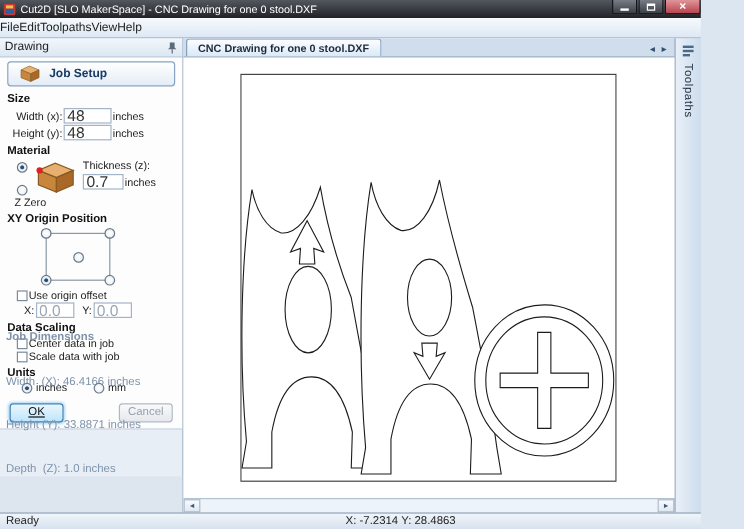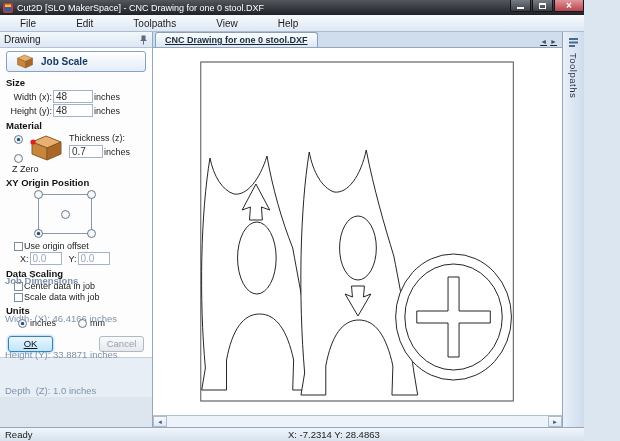--- a/index.html
+++ b/index.html
@@ -18,42 +18,42 @@
   .wb { height:12px; width:21px; display:flex; align-items:center; justify-content:center;
     border:1px solid #14161a; border-top:none; border-radius:0 0 2px 2px;
     background:linear-gradient(#787d85,#3a3e45); color:#fff; cursor:default; margin-left:1px; }
   .wb-close { width:30px; background:linear-gradient(#e0959a,#b8434d); font-size:10px; font-weight:bold; line-height:1; }
   .glyph-min { width:7px; height:0; border-bottom:2px solid #fff; margin-top:4px; }
   .glyph-max { width:7px; height:6px; border:1px solid #fff; border-top:2px solid #fff; }
 
   
   .menubar { height:16px; flex:0 0 17px; display:flex; align-items:center;
     background:linear-gradient(#f6fafd,#dde8f4); border-bottom:1px solid #aabccd; }
-  .menu-item { padding:1px 20px; font-size:10px; color:#1c1c1c; }
+  .menu-item { padding:1px 0; font-size:10px; color:#1c1c1c; }
 
   
   .main { flex:1 1 auto; display:flex; min-height:0; }
 
   
   .left-panel { width:153px; flex:0 0 153px; display:flex; flex-direction:column;
     background:#e7eef6; border-right:1px solid #93a6bb; overflow:hidden; }
   .panel-header { height:16px; flex:0 0 16px; display:flex; align-items:center; justify-content:space-between;
     padding:0 4px; background:linear-gradient(#f2f7fb,#dce7f2); border-bottom:1px solid #b3c3d4; font-size:10px; color:#222; }
   .panel-form { background:#fdfdfe; padding:3px 6px 4px; border-bottom:1px solid #c3cfdd; }
   .panel-rest { flex:1 1 0; min-height:30px; display:flex; flex-direction:column; justify-content:flex-end;
     background:#dde5ef; padding:0 5px 6px;margin-top:39px; }
 
   .setup-btn { height:21px; width:100%; display:flex; align-items:center; gap:7px; padding:0 8px;
     border:1px solid #86a3c2; border-radius:3px; background:linear-gradient(#ffffff,#e4ecf6);
     font-weight:bold; color:#173a66; font-size:10px; margin-bottom:5px; cursor:default; }
 
   .sec-h { font-weight:bold; font-size:9.5px; color:#111; margin:3px 0 2px; }
   .frm-row { display:flex; align-items:center; gap:1px; margin:1px 0; font-size:9px; }
   .lbl-r { width:46px; text-align:right; }
-  .tin { width:40px; height:13px; border:1px solid #a3b4c6; font-size:10px; padding:0 2px;
+  .tin { width:40px; height:13px; border:1px solid #a3b4c6; font-size:13px; padding:0 2px;
     font-family:"Liberation Sans", sans-serif; color:#333; background:#fff; }
   .tin.dim { color:#9aa6b4; width:32px; }
   .suffix { font-size:9px; color:#222; }
 
   .radio { width:9px; height:9px; border:1px solid #6a7a8a; border-radius:50%;
     background:radial-gradient(#ffffff,#e8edf2); position:relative; display:inline-block; flex:0 0 auto; }
   .radio.sel::after { content:""; position:absolute; left:2px; top:2px; width:3px; height:3px;
     border-radius:50%; background:#1f4e79; box-shadow:0 0 1px #1f4e79; }
   .checkbox { width:9px; height:9px; border:1px solid #7b8c9d; background:#fff; display:inline-block; flex:0 0 auto; }
 
@@ -78,21 +78,21 @@
   .btn-ok { border:1px solid #3c7fb1; background:linear-gradient(#eaf6fd,#bee6fd);
     box-shadow:0 0 3px #6cb6e8; color:#111;text-decoration:underline; }
   .btn-cancel { border:1px solid #aeb9c6; background:linear-gradient(#fafafa,#e6e8ec); color:#94a2b2; }
 
   .jobdims { color:#7e93aa; font-size:9.5px; line-height:12px; white-space:pre; }
   .jobdims .jd-h { font-weight:bold; margin-bottom:2px; }
 
   
   .canvas-area { flex:1 1 auto; display:flex; flex-direction:column; min-width:0; background:#fff; }
   .tab-row { height:16px; flex:0 0 16px; display:flex; align-items:flex-end;
-    background:#cfdded; border-bottom:1px solid #93a6bb; padding-left:2px;text-decoration:underline; }
+    background:#cfdded; border-bottom:1px solid #93a6bb; padding-left:2px; }
   .doc-tab { height:15px; display:flex; align-items:center; padding:0 9px;
     border:1px solid #86a0bd; border-bottom:none; border-radius:3px 3px 0 0;
     background:linear-gradient(#fefefe,#d9e8f8); font-size:9px; font-weight:bold; color:#1c2a3a; }
   .tab-spacer { flex:1; }
   .tab-arrows { display:flex; gap:3px; padding:0 5px 2px 0; font-size:7px; color:#35506e; }
 
   .canvas { flex:1 1 auto; position:relative; background:#fff; min-height:0; }
   .canvas svg { display:block; width:100%; height:100%; }
   .page { fill:#ffffff; stroke:#444; stroke-width:1; }
   .part { fill:#ffffff; stroke:#1c1c1c; stroke-width:1; }
@@ -157,21 +157,21 @@
       </div>
 
       <div class="panel-form">
 
         <div class="setup-btn">
           <svg width="19" height="15" viewBox="0 0 34 28">
             <polygon points="4,8 17,2 32,8 19,14" fill="#e8b070" stroke="#8a5a20" stroke-width="1"></polygon>
             <polygon points="4,8 19,14 19,26 4,20" fill="#c8863c" stroke="#8a5a20" stroke-width="1"></polygon>
             <polygon points="19,14 32,8 32,20 19,26" fill="#a96828" stroke="#8a5a20" stroke-width="1"></polygon>
           </svg>
-          <span>Job Scale</span>
+          <span>Job Setup</span>
         </div>
 
         <div class="sec-h">Size</div>
         <div class="frm-row">
           <span class="lbl-r">Width (x):</span>
           <input class="tin" value="48" style="">
           <span class="suffix">inches</span>
         </div>
         <div class="frm-row">
           <span class="lbl-r">Height (y):</span>

